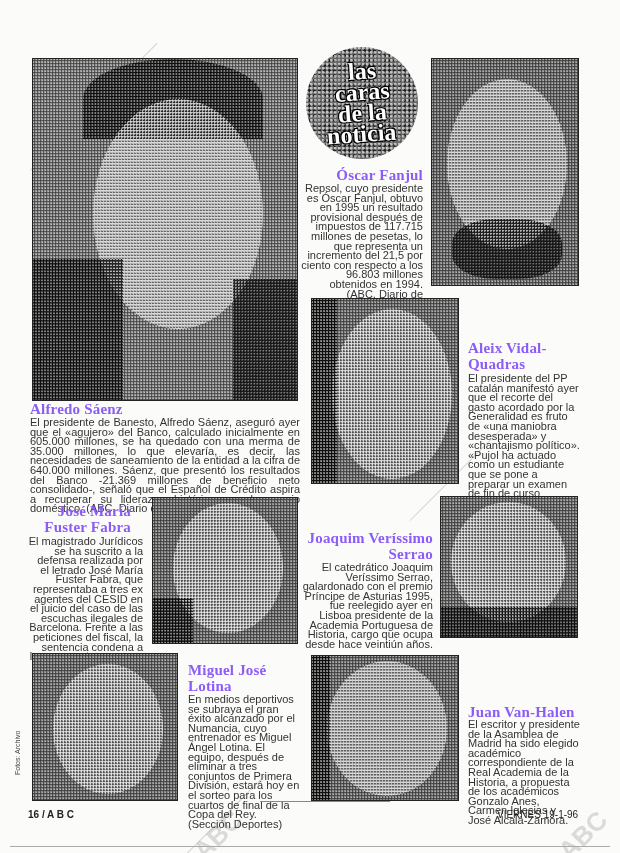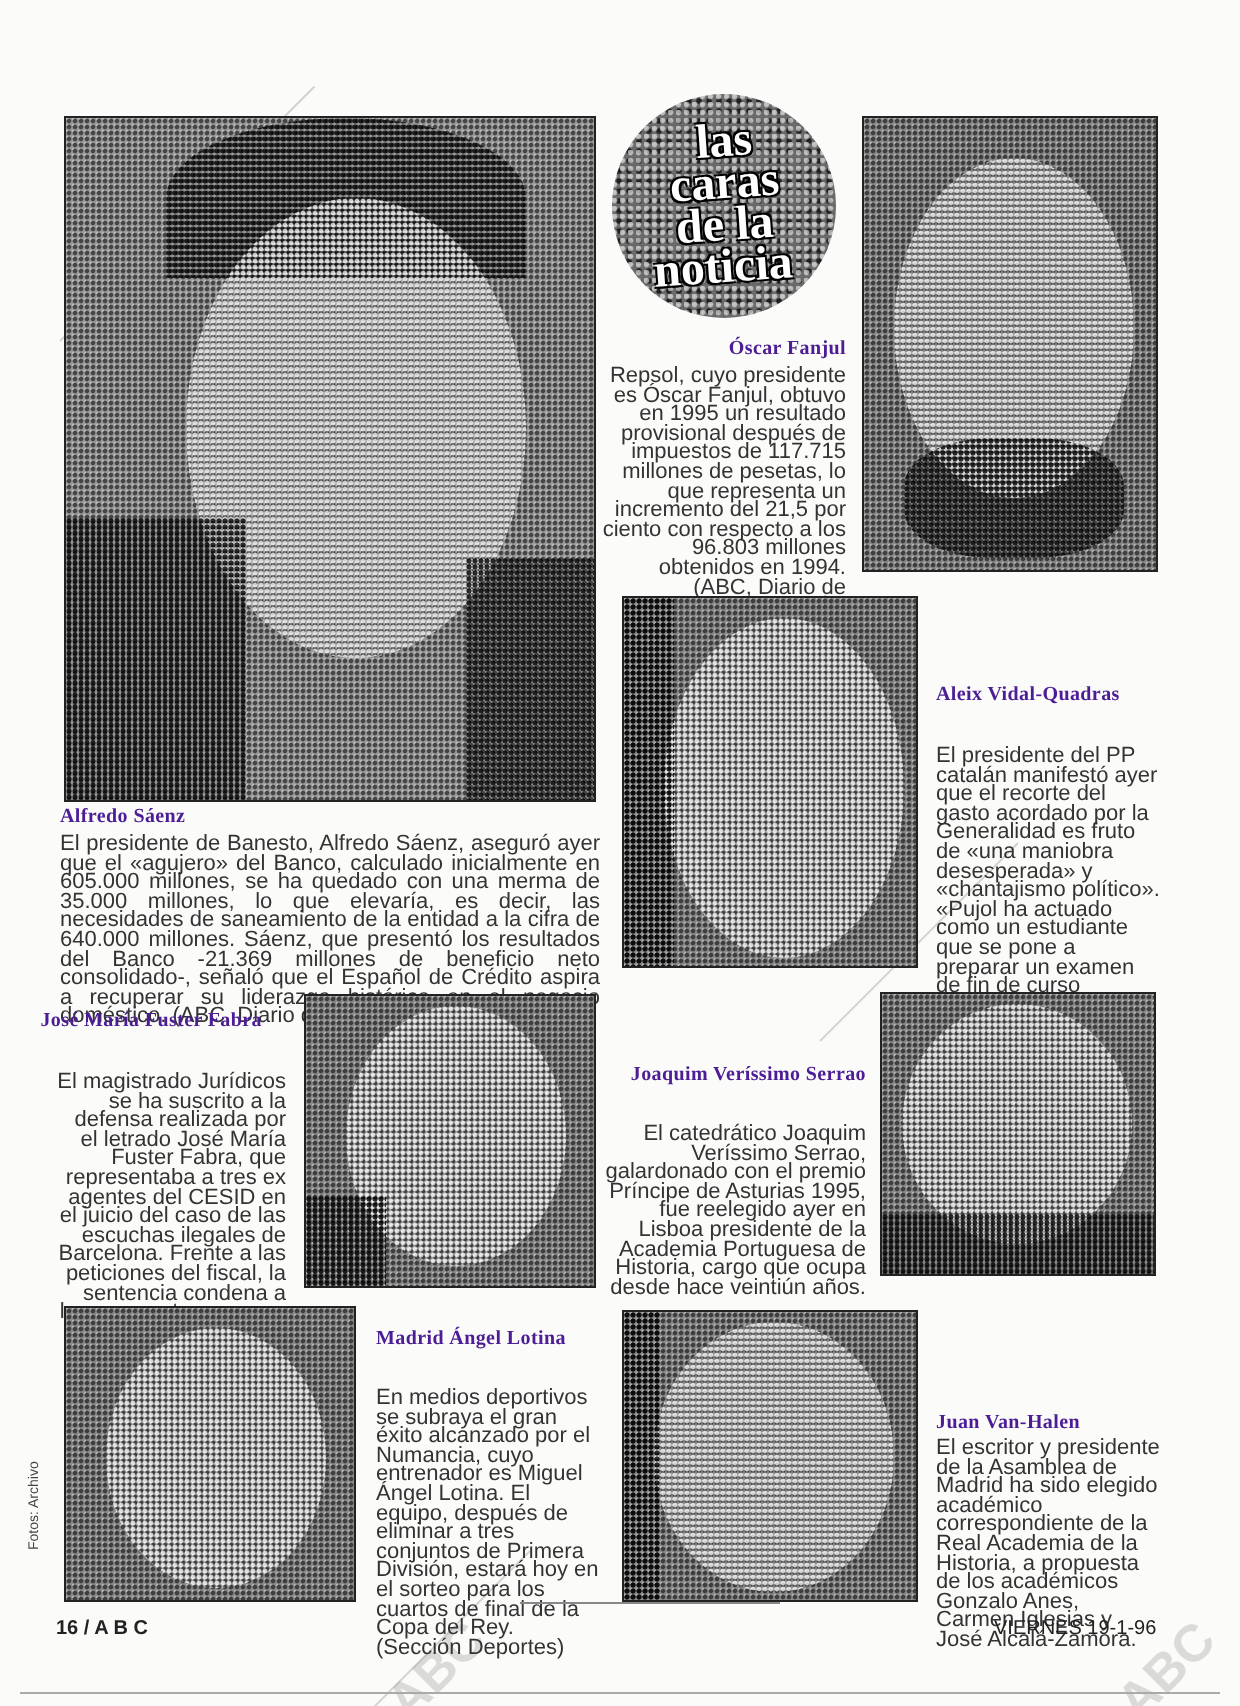--- a/index.html
+++ b/index.html
@@ -22,21 +22,21 @@
       background-image: radial-gradient(circle at 50% 50%, rgba(255,255,255,0.75) 0.9px, transparent 1.5px);
       background-size: 3px 3px;
     }
     .photo .dark {
       position: absolute;
       background-image: radial-gradient(circle at 50% 50%, rgba(0,0,0,0.8) 1.1px, transparent 1.5px);
       background-size: 3px 3px;
     }
     .name {
       position: absolute; font-family: "Liberation Serif", "DejaVu Serif", serif;
-      font-weight: bold; font-size: 10px; line-height: 16px; color: #4c1d95;
+      font-weight: bold; font-size: 15px; line-height: 16px; color: #8b5cf6;
       letter-spacing: 0.2px;
     }
     .body-text {
       position: absolute; font-size: 11px; line-height: 9.6px; color: #333;
       font-family: "Liberation Sans", sans-serif;
     }
     .right { text-align: right; }
     .center { text-align: left; }
     .logo-circle {
       position: absolute; left: 306px; top: 47px; width: 112px; height: 112px;
@@ -123,21 +123,21 @@
 <div class="name right" style="left:300px;top:530px;width:133px;">Joaquim Veríssimo Serrao</div>
 <div class="body-text right" style="left:300px;top:563px;width:133px;">El catedrático Joaquim Veríssimo Serrao, galardonado con el premio Príncipe de Asturias 1995, fue reelegido ayer en Lisboa presidente de la Academia Portuguesa de Historia, cargo que ocupa desde hace veintiún años.</div>
 <div class="photo" style="left:440px;top:496px;width:138px;height:142px;">
   <div class="face" style="left:10px;top:5px;width:115px;height:120px;"></div>
   <div class="dark" style="left:0;top:110px;width:138px;height:32px;"></div>
 </div>
 
 <div class="photo" style="left:32px;top:653px;width:146px;height:148px;">
   <div class="face" style="left:20px;top:10px;width:110px;height:130px;"></div>
 </div>
-<div class="name" style="left:188px;top:662px;width:112px;">Madrid Ángel Lotina</div>
+<div class="name" style="left:188px;top:662px;width:112px;">Miguel José Lotina</div>
 <div class="body-text" style="left:188px;top:695px;width:112px;">En medios deportivos se subraya el gran éxito alcanzado por el Numancia, cuyo entrenador es Miguel Ángel Lotina. El equipo, después de eliminar a tres conjuntos de Primera División, estará hoy en el sorteo para los cuartos de final de la Copa del Rey. (Sección Deportes)</div>
 <div class="credit">Fotos: Archivo</div>
 
 <div class="photo" style="left:311px;top:655px;width:148px;height:146px;">
   <div class="face" style="left:15px;top:5px;width:120px;height:135px;"></div>
   <div class="dark" style="left:0;top:0;width:18px;height:146px;"></div>
 </div>
 <div class="name" style="left:468px;top:704px;width:112px;">Juan Van-Halen</div>
 <div class="body-text" style="left:468px;top:720px;width:112px;">El escritor y presidente de la Asamblea de Madrid ha sido elegido académico correspondiente de la Real Academia de la Historia, a propuesta de los académicos Gonzalo Anes, Carmen Iglesias y José Alcalá-Zamora.</div>
 

